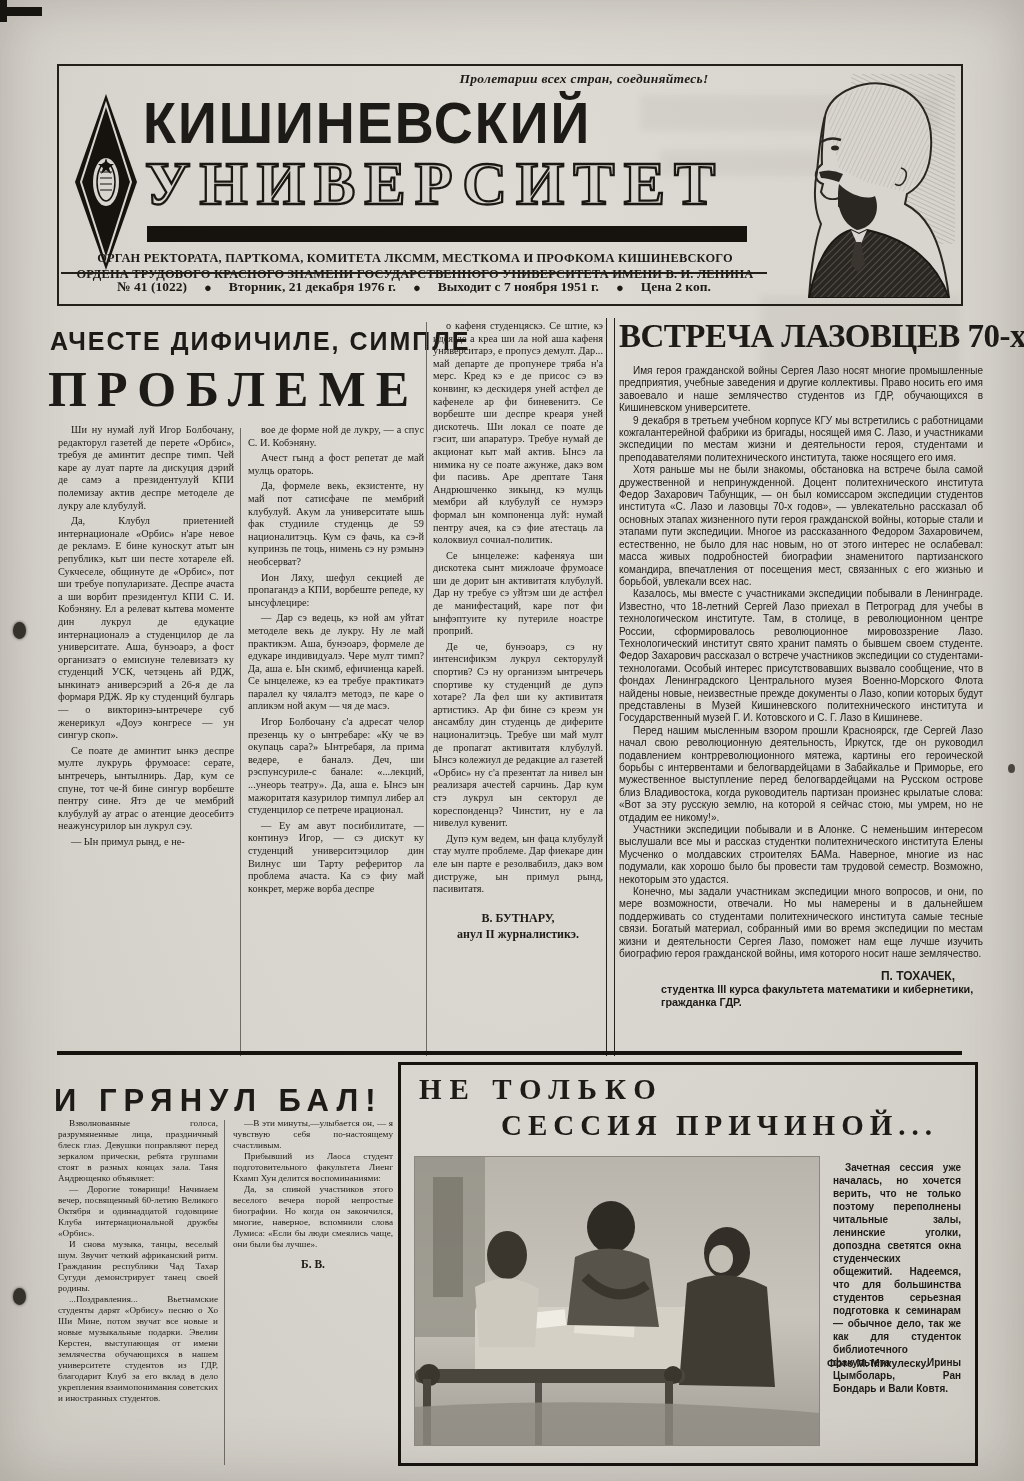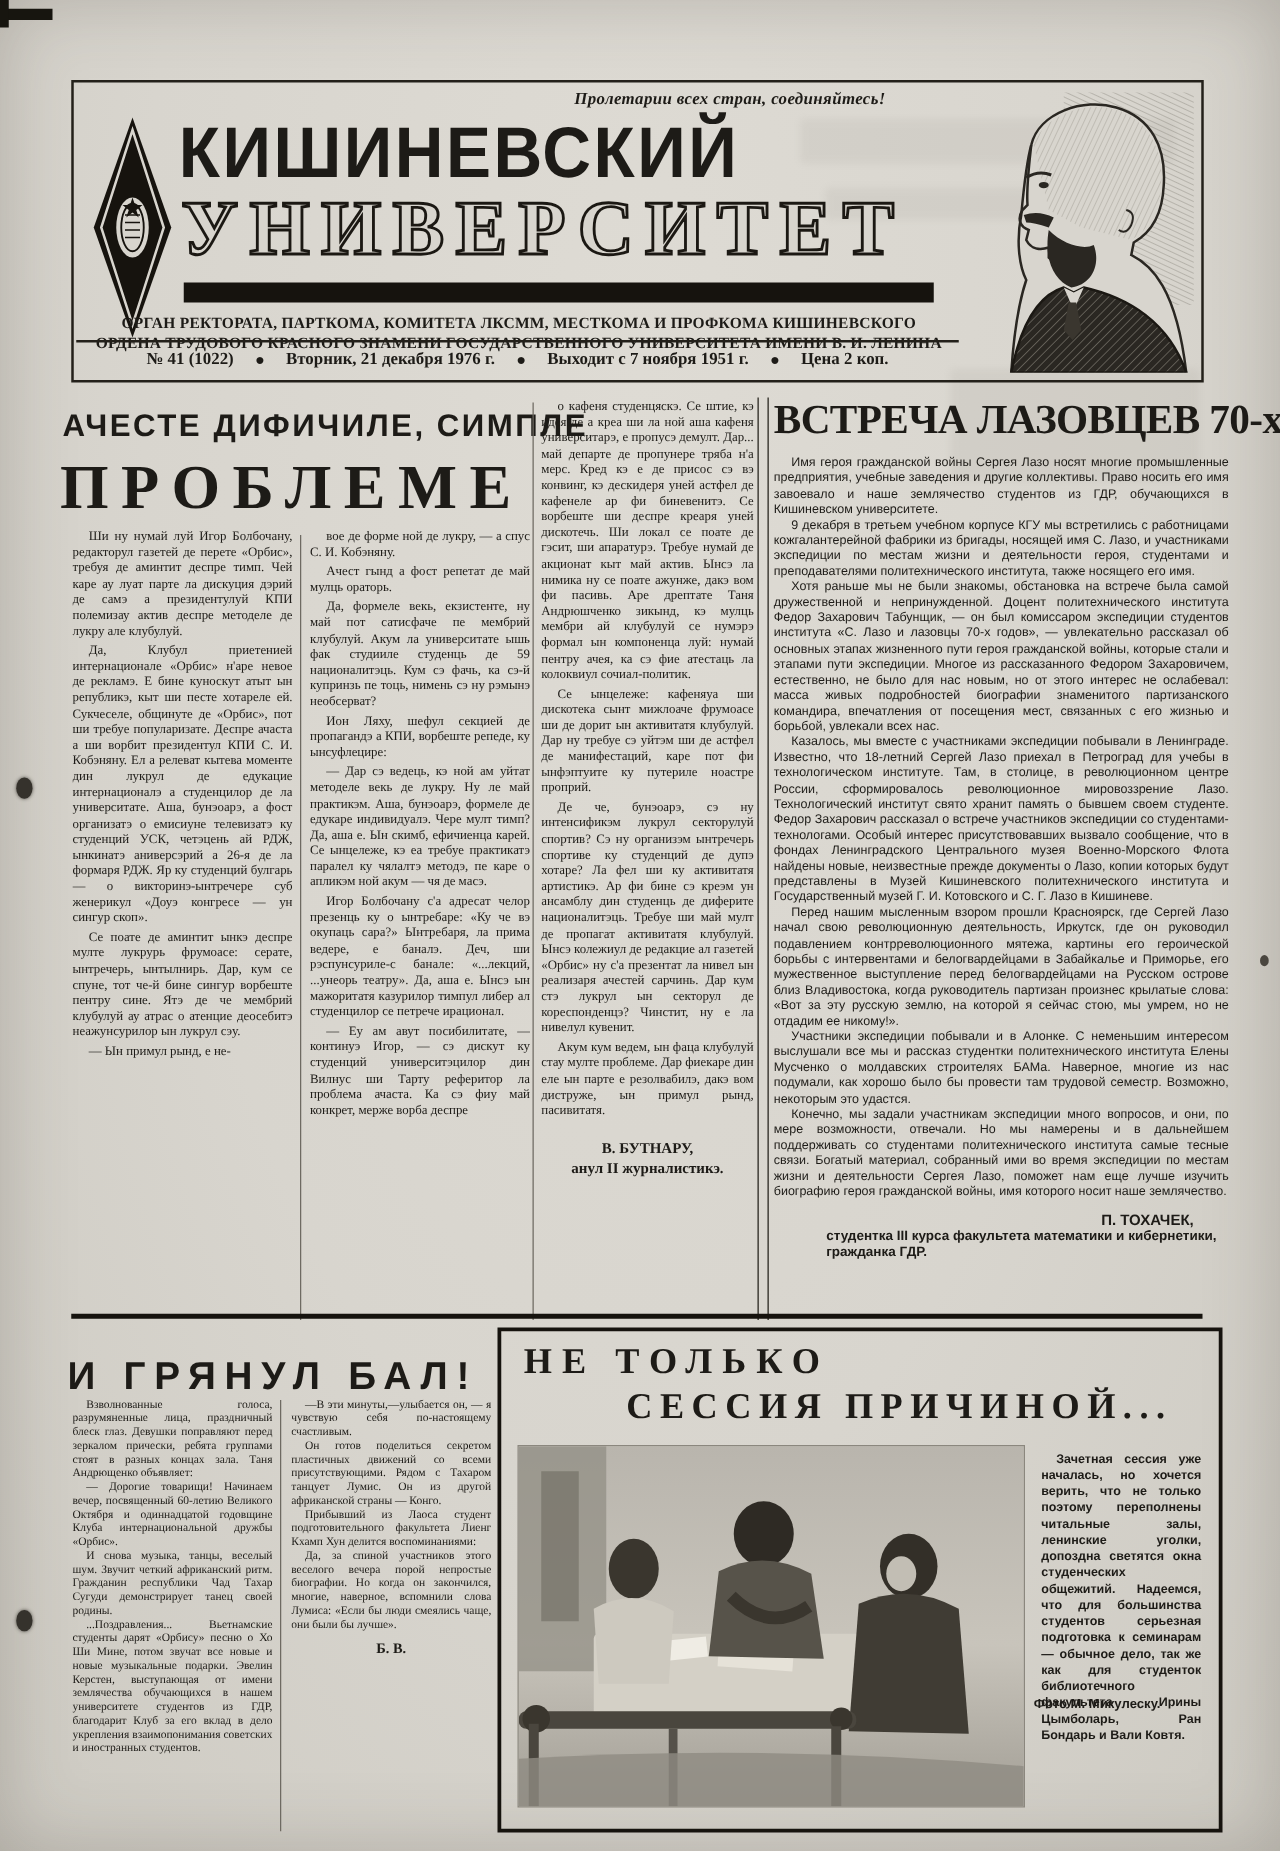--- a/index.html
+++ b/index.html
@@ -165,21 +165,21 @@
         <p class="para">Ион Ляху, шефул секцией де пропагандэ а КПИ, ворбеште репеде, ку ынсуфлецире:</p>
         <p class="para">— Дар сэ ведець, кэ ной ам уйтат методеле векь де лукру. Ну ле май практикэм. Аша, бунэоарэ, формеле де едукаре индивидуалэ. Чере мулт тимп? Да, аша е. Ын скимб, ефичиенца карей. Се ынцележе, кэ еа требуе практикатэ паралел ку чялалтэ методэ, пе каре о апликэм ной акум — чя де масэ.</p>
         <p class="para">Игор Болбочану с'а адресат челор презенць ку о ынтребаре: «Ку че вэ окупаць сара?» Ынтребаря, ла прима ведере, е баналэ. Деч, ши рэспунсуриле-с банале: «...лекций, ...унеорь театру». Да, аша е. Ынсэ ын мажоритатя казурилор тимпул либер ал студенцилор се петрече ирационал.</p>
         <p class="para">— Еу ам авут посибилитате, — континуэ Игор, — сэ дискут ку студенций университэцилор дин Вилнус ши Тарту реферитор ла проблема ачаста. Ка сэ фиу май конкрет, мерже ворба деспре</p>
       </div>
     <div class="col col3">
       <div>
           <p class="para">о кафеня студенцяскэ. Се штие, кэ идея де а креа ши ла ной аша кафеня университарэ, е пропусэ демулт. Дар... май департе де пропунере тряба н'а мерс. Кред кэ е де присос сэ вэ конвинг, кэ дескидеря уней астфел де кафенеле ар фи биневенитэ. Се ворбеште ши деспре креаря уней дискотечь. Ши локал се поате де гэсит, ши апаратурэ. Требуе нумай де акционат кыт май актив. Ынсэ ла нимика ну се поате ажунже, дакэ вом фи пасивь. Аре дрептате Таня Андрюшченко зикынд, кэ мулць мембри ай клубулуй се нумэрэ формал ын компоненца луй: нумай пентру ачея, ка сэ фие атестаць ла колоквиул сочиал-политик.</p>
           <p class="para">Се ынцележе: кафеняуа ши дискотека сынт мижлоаче фрумоасе ши де дорит ын активитатя клубулуй. Дар ну требуе сэ уйтэм ши де астфел де манифестаций, каре пот фи ынфэптуите ку путериле ноастре проприй.</p>
           <p class="para">Де че, бунэоарэ, сэ ну интенсификэм лукрул секторулуй спортив? Сэ ну организэм ынтречерь спортиве ку студенций де дупэ хотаре? Ла фел ши ку активитатя артистикэ. Ар фи бине сэ креэм ун ансамблу дин студенць де диферите националитэць. Требуе ши май мулт де пропагат активитатя клубулуй. Ынсэ колежиул де редакцие ал газетей «Орбис» ну с'а презентат ла нивел ын реализаря ачестей сарчинь. Дар кум стэ лукрул ын секторул де кореспонденцэ? Чинстит, ну е ла нивелул кувенит.</p>
-          <p class="para">Акум кум ведем, ын фаца клубулуй стау мулте проблеме. Дар фиекаре дин еле ын парте е резолвабилэ, дакэ вом диструже, ын примул рынд, пасивитатя.</p>
+          <p class="para">Дупэ кум ведем, ын фаца клубулуй стау мулте проблеме. Дар фиекаре дин еле ын парте е резолвабилэ, дакэ вом диструже, ын примул рынд, пасивитатя.</p>
         </div>
       <div class="sig-block-left">
         <div>В. БУТНАРУ,</div>
         <div>анул II журналистикэ.</div>
       </div>
     </div>
     <div class="vrule" style="left:240px;top:428px;height:628px;"></div>
     <div class="vrule" style="left:426px;top:322px;height:734px;"></div>
   </section>
 
@@ -206,21 +206,20 @@
     <h2 class="ball-title">И ГРЯНУЛ БАЛ!</h2>
     <div class="ballcol ballcol-a">
         <p class="para">Взволнованные голоса, разрумяненные лица, праздничный блеск глаз. Девушки поправляют перед зеркалом прически, ребята группами стоят в разных концах зала. Таня Андрющенко объявляет:</p>
         <p class="para">— Дорогие товарищи! Начинаем вечер, посвященный 60-летию Великого Октября и одиннадцатой годовщине Клуба интернациональной дружбы «Орбис».</p>
         <p class="para">И снова музыка, танцы, веселый шум. Звучит четкий африканский ритм. Гражданин республики Чад Тахар Сугуди демонстрирует танец своей родины.</p>
         <p class="para">...Поздравления... Вьетнамские студенты дарят «Орбису» песню о Хо Ши Мине, потом звучат все новые и новые музыкальные подарки. Эвелин Керстен, выступающая от имени землячества обучающихся в нашем университете студентов из ГДР, благодарит Клуб за его вклад в дело укрепления взаимопонимания советских и иностранных студентов.</p>
       </div>
     <div class="ballcol ballcol-b">
       <div>
           <p class="para">—В эти минуты,—улыбается он, — я чувствую себя по-настоящему счастливым.</p>
-          <p class="para">Он готов поделиться секретом пластичных движений со всеми присутствующими. Рядом с Тахаром танцует Лумис. Он из другой африканской страны — Конго.</p>
           <p class="para">Прибывший из Лаоса студент подготовительного факультета Лиенг Кхамп Хун делится воспоминаниями:</p>
           <p class="para">Да, за спиной участников этого веселого вечера порой непростые биографии. Но когда он закончился, многие, наверное, вспомнили слова Лумиса: «Если бы люди смеялись чаще, они были бы лучше».</p>
         </div>
       <div class="sig-bv">Б. В.</div>
     </div>
     <div class="vrule" style="left:224px;top:1120px;height:345px;"></div>
   </section>
 
   <section class="photo-box">
     <h2 class="photo-title1">НЕ ТОЛЬКО</h2>

